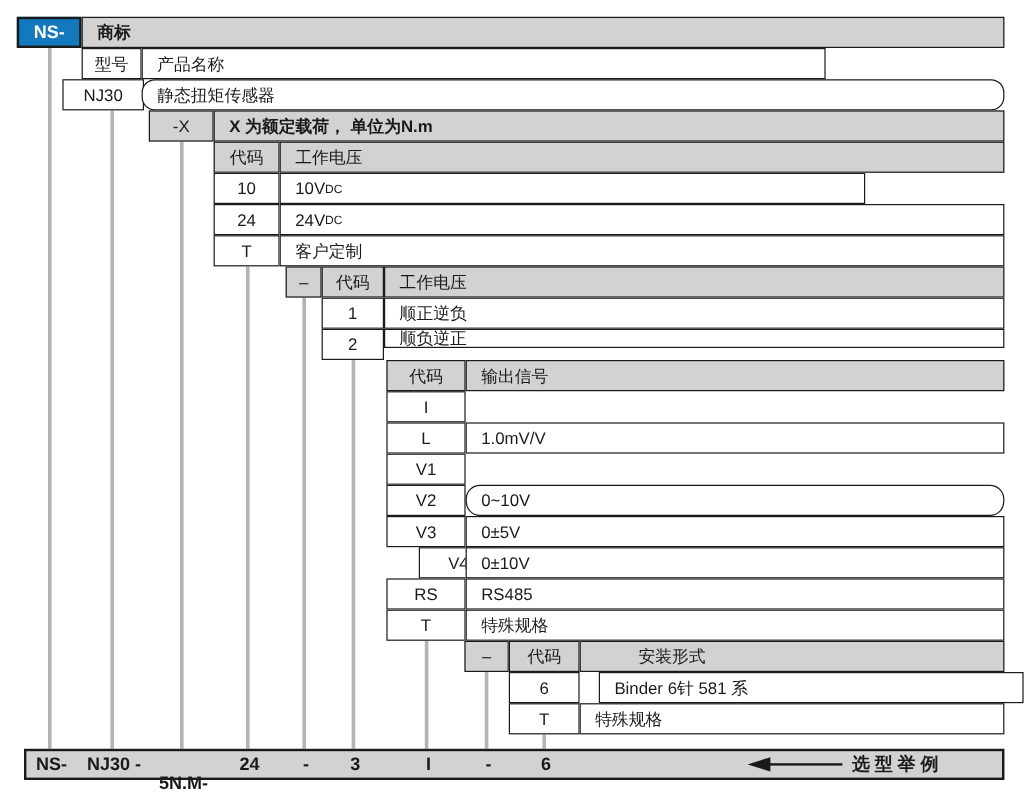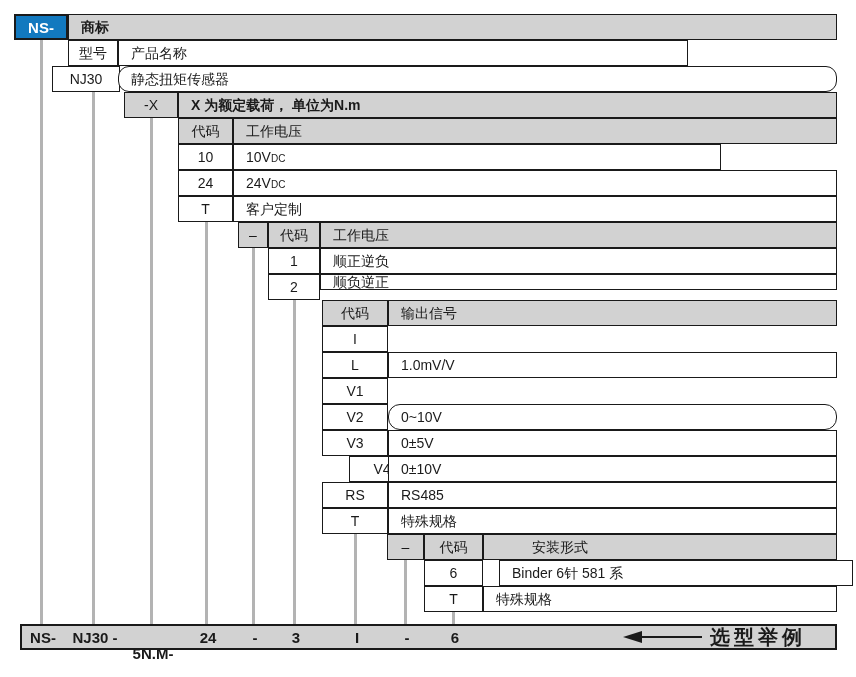--- a/index.html
+++ b/index.html
@@ -40,21 +40,21 @@
     position:absolute;left:601px;top:50%;transform:translateY(-50%);
     width:0;height:0;border-top:6px solid transparent;border-bottom:6px solid transparent;
     border-right:19px solid var(--ink);
   }
   .arrow-shaft{
     position:absolute;left:618px;top:50%;transform:translateY(-50%);
     width:62px;height:2px;background:var(--ink);
   }
   .arrow-label{
     position:absolute;left:688px;top:50%;transform:translateY(-50%);
-    font-weight:bold;font-size:20px;letter-spacing:4px;white-space:nowrap;
+    font-weight:bold;font-size:15px;letter-spacing:4px;white-space:nowrap;
   }
 </style>
 </head>
 <body>
 
 <div id="stage">
     <div class="vline" style="left: 452px; top: 612px; height: 12px;"></div>
     <div class="vline" style="left: 404px; top: 560px; height: 64px;"></div>
     <div class="vline" style="left: 354px; top: 534px; height: 90px;"></div>
     <div class="vline" style="left: 293px; top: 300px; height: 324px;"></div>

